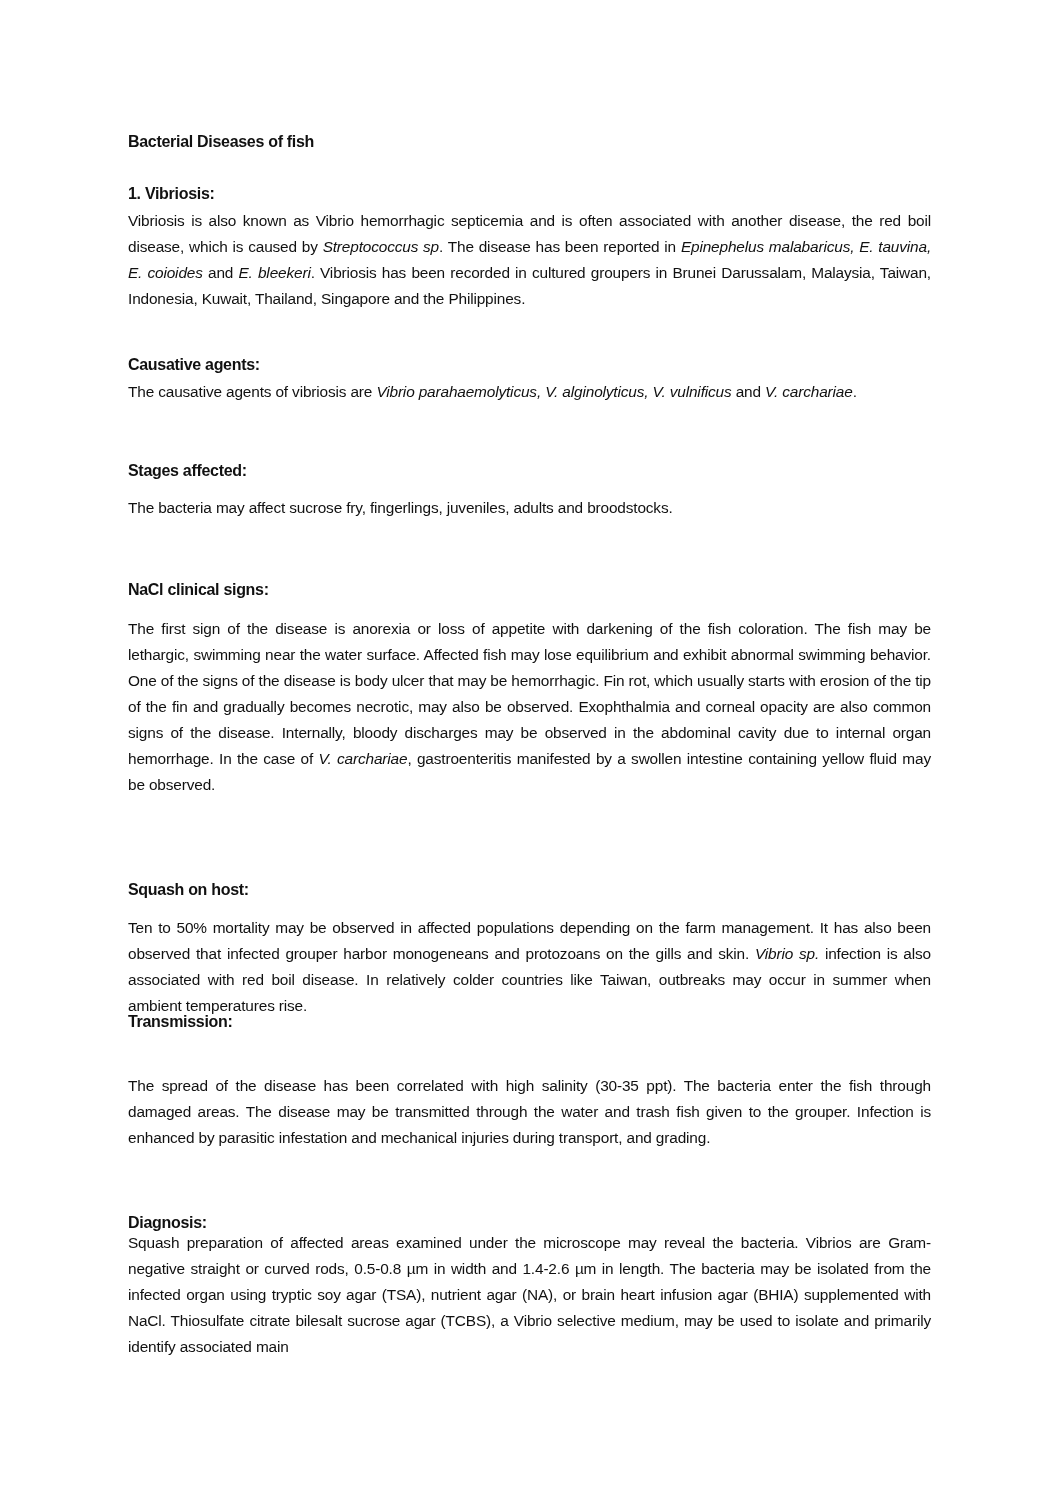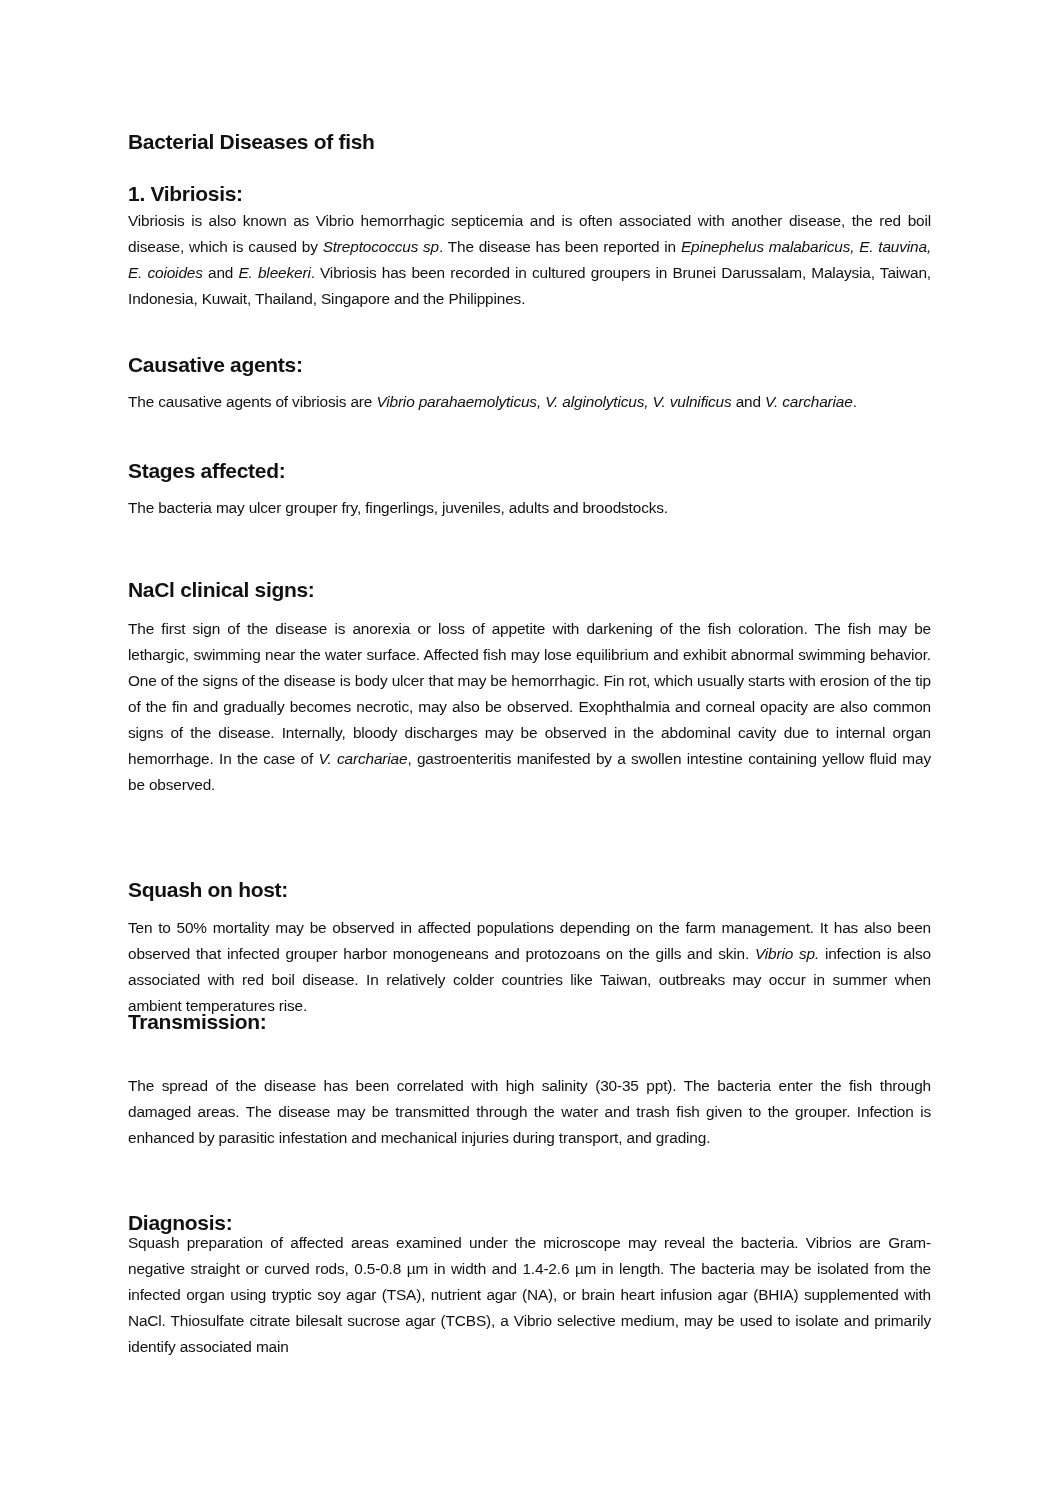--- a/index.html
+++ b/index.html
@@ -2,42 +2,42 @@
 <html><head>
 <meta charset="utf-8">
 <style>
   html, body { margin: 0; padding: 0; background: #ffffff; }
   body { width: 1058px; height: 1497px; overflow: hidden; position: relative; }
   .page {
     position: absolute; left: 128px; top: 0; width: 803px;
     font-family: "Liberation Sans", sans-serif;
     font-size: 15.4px; line-height: 26px; color: #111111;
   }
-  .heading { position: absolute; left: 0; font-weight: bold; font-size: 21px; letter-spacing: -0.3px; white-space: nowrap; }
+  .heading { position: absolute; left: 0; font-weight: bold; font-size: 16px; letter-spacing: -0.3px; white-space: nowrap; }
   .para { position: absolute; left: 0; width: 803px; text-align: justify; letter-spacing: -0.15px; }
   .para i { font-style: italic; }
 </style>
 </head>
 <body>
 
 <div class="page">
 
   <div class="heading" style="top:129px">Bacterial Diseases of fish</div>
 
   <div class="heading" style="top:181px">1. Vibriosis:</div>
 
   <div class="para" style="top:208px"><span>Vibriosis is also known as Vibrio hemorrhagic septicemia and is often associated with another disease, the red boil disease, which is caused by </span><i>Streptococcus sp</i><span>. The disease has been reported in </span><i>Epinephelus malabaricus, E. tauvina, E. coioides</i><span> and </span><i>E. bleekeri</i><span>. Vibriosis has been recorded in cultured groupers in Brunei Darussalam, Malaysia, Taiwan, Indonesia, Kuwait, Thailand, Singapore and the Philippines.</span></div>
 
   <div class="heading" style="top:352px">Causative agents:</div>
 
-  <div class="para" style="top:389px"><span>The causative agents of vibriosis are </span><i>Vibrio parahaemolyticus, V. alginolyticus, V. vulnificus</i><span> and </span><i>V. carchariae</i><span>.</span></div>
+  <div class="para" style="top:379px"><span>The causative agents of vibriosis are </span><i>Vibrio parahaemolyticus, V. alginolyticus, V. vulnificus</i><span> and </span><i>V. carchariae</i><span>.</span></div>
 
   <div class="heading" style="top:458px">Stages affected:</div>
 
-  <div class="para" style="top:495px">The bacteria may ulcer grouper fry, fingerlings, juveniles, adults and broodstocks.</div>
+  <div class="para" style="top:495px">The bacteria may affect sucrose fry, fingerlings, juveniles, adults and broodstocks.</div>
 
   <div class="heading" style="top:577px">NaCl clinical signs:</div>
 
   <div class="para" style="top:616px"><span> The first sign of the disease is anorexia or loss of appetite with darkening of the fish coloration. The fish may be lethargic, swimming near the water surface. Affected fish may lose equilibrium and exhibit abnormal swimming behavior. One of the signs of the disease is body ulcer that may be hemorrhagic. Fin rot, which usually starts with erosion of the tip of the fin and gradually becomes necrotic, may also be observed. Exophthalmia and corneal opacity are also common signs of the disease. Internally, bloody discharges may be observed in the abdominal cavity due to internal organ hemorrhage. In the case of </span><i>V. carchariae</i><span>, gastroenteritis manifested by a swollen intestine containing yellow fluid may be observed.</span></div>
 
   <div class="heading" style="top:877px">Squash on host:</div>
 
   <div class="para" style="top:915px"><span>Ten to 50% mortality may be observed in affected populations depending on the farm management. It has also been observed that infected grouper harbor monogeneans and protozoans on the gills and skin. </span><i>Vibrio sp.</i><span> infection is also associated with red boil disease. In relatively colder countries like Taiwan, outbreaks may occur in summer when ambient temperatures rise.</span></div>
 
   <div class="heading" style="top:1009px">Transmission:</div>

